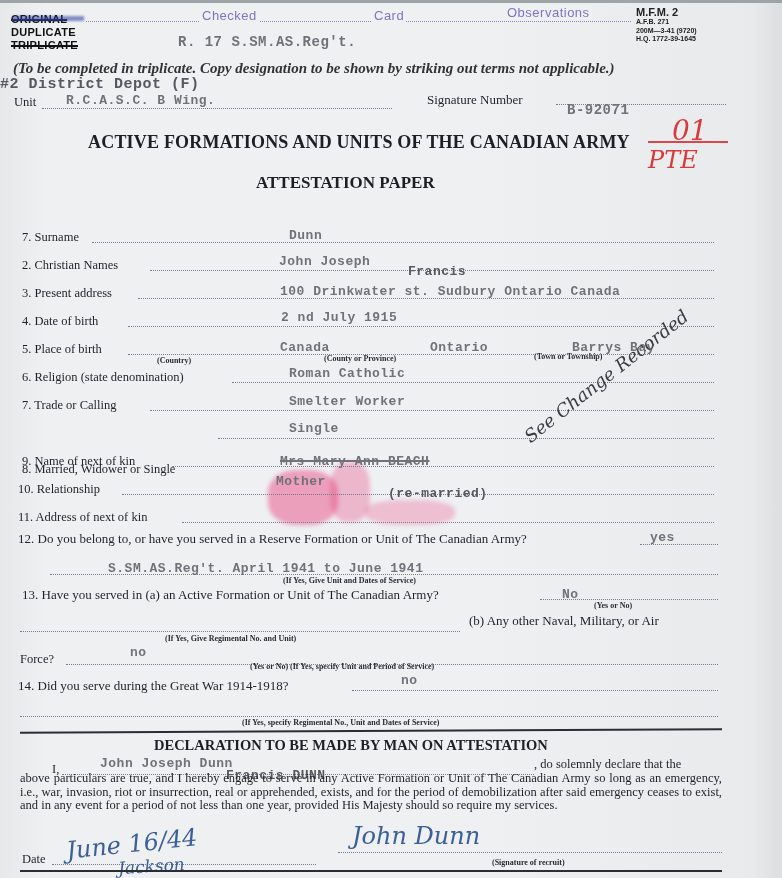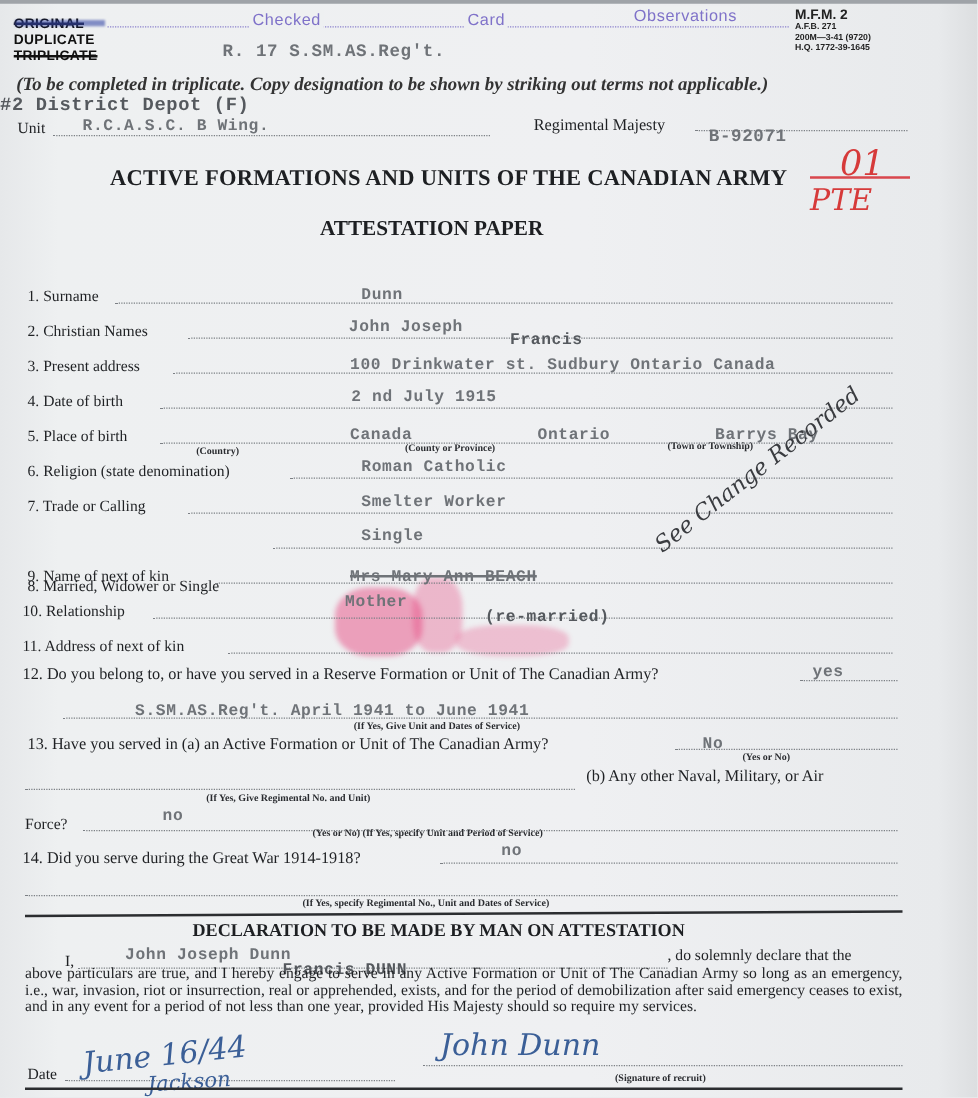--- a/index.html
+++ b/index.html
@@ -55,32 +55,32 @@
   </div>
 
   <div class="abs typed" style="left:178px;top:34px;font-size:14px;">R. 17 S.SM.AS.Reg't.</div>
   <div class="abs" style="left:13px;top:60px;font-size:15px;font-style:italic;font-weight:bold;color:#333;">(To be completed in triplicate.  Copy designation to be shown by striking out terms not applicable.)</div>
   <div class="abs typed dark" style="left:0px;top:76px;font-size:15px;">#2 District Depot (F)</div>
 
   <div class="abs label" style="left:14px;top:95px;">Unit</div>
   <div class="dots" style="left:42px;top:108px;width:350px;"></div>
   <div class="abs typed" style="left:66px;top:93px;">R.C.A.S.C. B Wing.</div>
 
-  <div class="abs label" style="left:427px;top:92px;font-size:13px;">Regimental Majesty</div>
+  <div class="abs label" style="left:427px;top:92px;font-size:13px;">Signature Number</div>
   <div class="dots" style="left:556px;top:104px;width:170px;"></div>
   <div class="abs typed" style="left:567px;top:102px;font-size:14px;">B-92071</div>
 
   <div class="abs" style="left:88px;top:132px;font-size:18px;font-weight:bold;letter-spacing:0.2px;">ACTIVE FORMATIONS AND UNITS OF THE CANADIAN ARMY</div>
   <div class="abs" style="left:256px;top:173px;font-size:17px;font-weight:bold;">ATTESTATION PAPER</div>
 
   <div class="abs hand red" style="left:672px;top:114px;font-size:28px;">01</div>
   <div class="abs" style="left:648px;top:141px;width:80px;height:2px;background:#d9474d;"></div>
   <div class="abs hand red" style="left:648px;top:146px;font-size:24px;">PTE</div>
 
-  <div class="abs label" style="left:22px;top:230px;">1. Surname</div>
+  <div class="abs label" style="left:22px;top:230px;">7. Surname</div>
   <div class="dots" style="left:92px;top:242px;width:622px;"></div>
   <div class="abs typed" style="left:289px;top:228px;">Dunn</div>
 
   <div class="abs label" style="left:22px;top:258px;">2. Christian Names</div>
   <div class="dots" style="left:150px;top:270px;width:564px;"></div>
   <div class="abs typed" style="left:279px;top:254px;">John Joseph</div>
   <div class="abs typed dark" style="left:408px;top:264px;">Francis</div>
 
   <div class="abs label" style="left:22px;top:286px;">3. Present address</div>
   <div class="dots" style="left:138px;top:298px;width:576px;"></div>

